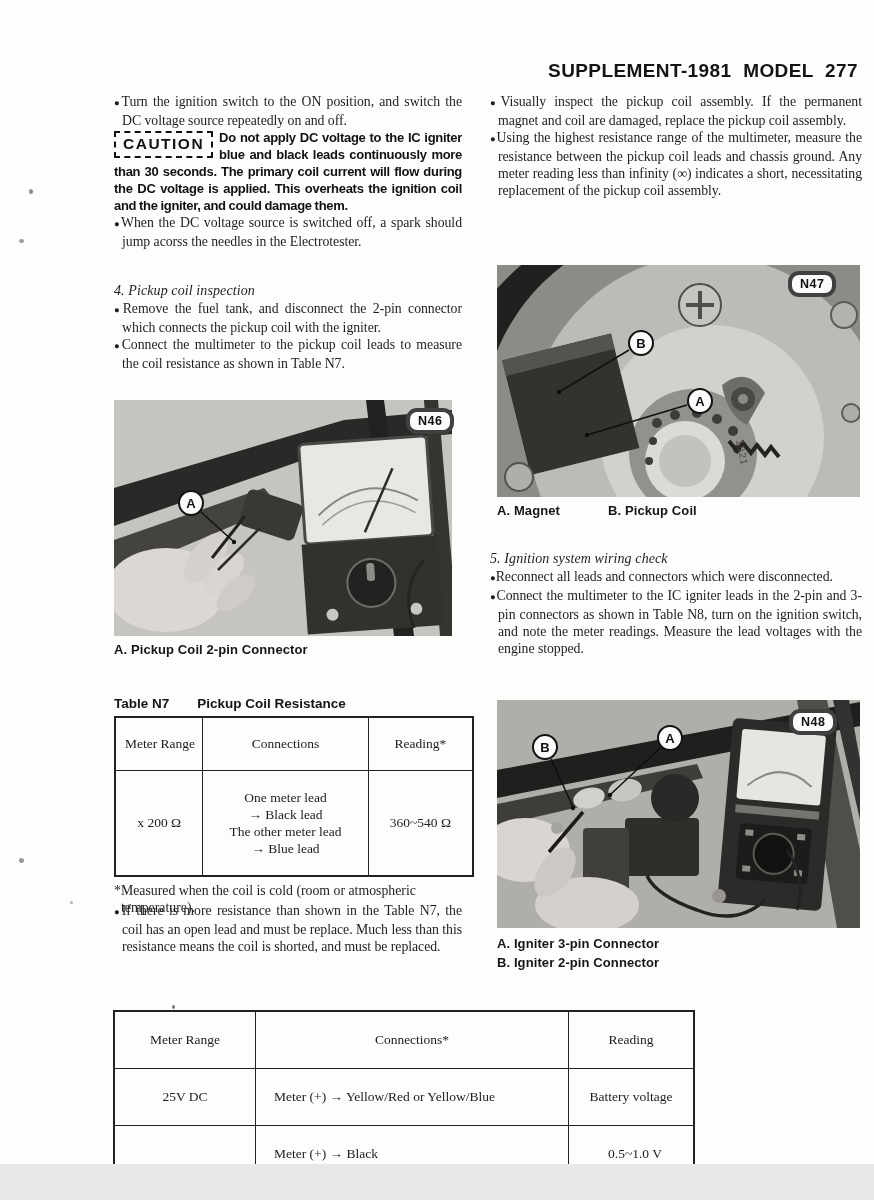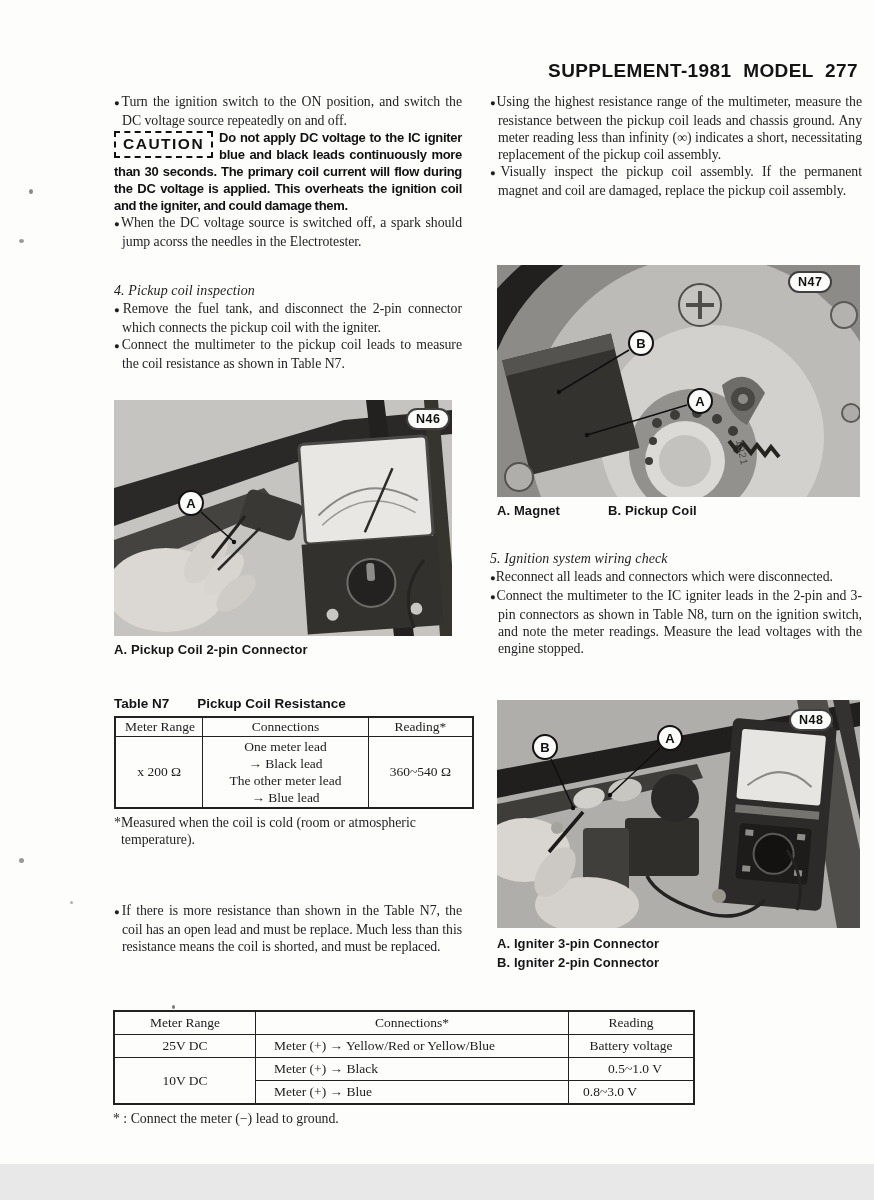--- a/index.html
+++ b/index.html
@@ -17,38 +17,38 @@
   .caution-txt{font-family:"Liberation Sans",sans-serif;font-weight:700;font-size:13px;
                line-height:17px;text-align:justify;letter-spacing:-.3px;word-spacing:-.5px;color:#111;}
   .caution-box{float:left;border:2px dashed #121212;padding:3px 7px 4px;margin:2px 6px 2px 0;
                font-family:"Liberation Sans",sans-serif;font-weight:700;font-size:15.5px;
                letter-spacing:1.5px;line-height:1;}
   
   .sec-h{font-style:italic;font-size:14px;margin:0 0 1px 0;letter-spacing:.1px;}
   
   .fig{position:absolute;}
   .photo{display:block;background:#aaa;}
-  .fig-badge{position:absolute;border:2px solid #404040;border-radius:11px;background:#fcfcfa;
+  .fig-badge{position:absolute;border:4px solid #404040;border-radius:11px;background:#fcfcfa;
              padding:0 8px;height:18px;line-height:18px;font-family:"Liberation Sans",sans-serif;
              font-weight:600;font-size:12.5px;letter-spacing:.5px;color:#111;}
   .pt-label{position:absolute;width:22px;height:22px;border:2px solid #121212;border-radius:50%;
             background:#fbfbf9;display:flex;align-items:center;justify-content:center;
             font-family:"Liberation Sans",sans-serif;font-weight:600;font-size:13px;color:#111;}
   .fig-cap{font-family:"Liberation Sans",sans-serif;font-weight:700;font-size:13px;
            color:#161616;margin-top:6px;letter-spacing:.1px;}
   .cap-row{display:flex;gap:48px;}
   .photo-mark{position:absolute;font-family:"Liberation Sans",sans-serif;font-size:10px;
               color:#4c4a47;transform:rotate(78deg);letter-spacing:1px;}
   
   .tbl-title{display:flex;gap:28px;font-family:"Liberation Sans",sans-serif;font-weight:700;
              font-size:13.5px;color:#141414;margin-bottom:5px;}
   table{border-collapse:collapse;font-size:13.5px;color:#1c1c1c;}
   table,td,th{border:1px solid #222;}
   table{border-width:2px;}
-  td,th{font-weight:normal;padding:1px 6px;vertical-align:middle;}
+  td,th{font-weight:normal;padding:18px 6px;vertical-align:middle;}
   .tc{text-align:center;}
   .tl{text-align:left;}
   .conn-cell div{line-height:17px;text-align:center;}
   .fn{font-size:13.8px;line-height:17px;margin-top:5px;padding-left:7px;text-indent:-7px;}
   
   .speck{position:absolute;background:#8a8a88;border-radius:50%;}
 </style>
 </head>
 <body>
 
@@ -135,22 +135,22 @@
     </tbody>
       </table>
     <div class="fn" style="width:348px;">*Measured when the coil is cold (room or atmospheric temperature).</div>
   </div>
 
   <div class="blk body-txt" style="left:114px;top:902px;width:348px;">
     <p class="bp"><span class="bm">●</span><span>If there is more resistance than shown in the Table N7, the coil has an open lead and must be replace.  Much less than this resistance means the coil is shorted, and must be replaced.</span></p>
   </div>
 
   <div class="blk body-txt" style="left:490px;top:93px;width:372px;">
+    <p class="bp"><span class="bm">●</span><span>Visually inspect the pickup coil assembly.  If the permanent magnet and coil are damaged, replace the pickup coil assembly.</span></p>
     <p class="bp"><span class="bm">●</span><span>Using the highest resistance range of the multimeter, measure the resistance between the pickup coil leads and chassis ground.  Any meter reading less than infinity (∞) indicates a short, necessitating replacement of the pickup coil assembly.</span></p>
-    <p class="bp"><span class="bm">●</span><span>Visually inspect the pickup coil assembly.  If the permanent magnet and coil are damaged, replace the pickup coil assembly.</span></p>
   </div>
 
   <div class="fig" style="left:497px;top:265px;width:363px;">
     <svg class="photo" width="363" height="232" viewBox="0 0 363 232">
       <rect width="363" height="232" fill="#8d8b88"></rect>
       <circle cx="210" cy="168" r="178" fill="#bdbbb7"></circle>
       <path d="M-10,210 A 205 205 0 0 1 240,-35 L 180,-60 A 250 250 0 0 0 -60,150 Z" fill="#21201e"></path>
       <circle cx="215" cy="172" r="112" fill="#d3d1cd"></circle>
       <circle cx="196" cy="188" r="64" fill="#93918d"></circle>
       <circle cx="188" cy="196" r="40" fill="#dcdad6"></circle>

